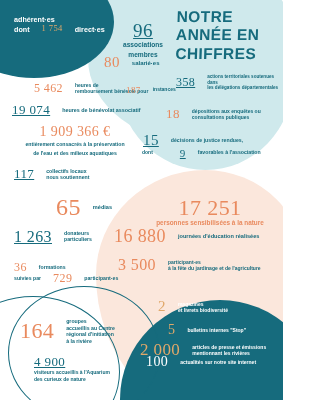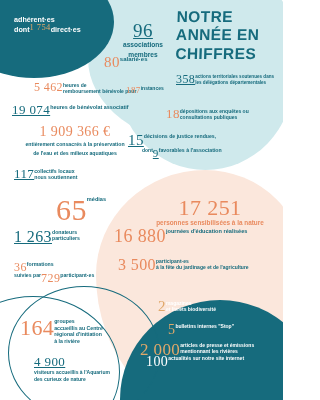--- a/index.html
+++ b/index.html
@@ -77,21 +77,21 @@
   .lbl{
     font-family:"Liberation Sans", sans-serif;
     font-weight:700;
     color:#166b7d;
     line-height:1.12;
   }
   .lbl.white{color:#ffffff;}
   .lbl.orange{color:#e98a5e;}
 
   .stat{position:absolute;}
-  .row{display:flex;align-items:flex-start;gap:0;}
+  .row{display:flex;align-items:center;gap:12px;}
 
   
   #heading{
     position:absolute;left:176px;top:8px;width:104px;
     font-family:"Liberation Sans", sans-serif;
     font-weight:800;
     font-size:15.5px;
     line-height:1.18;
     letter-spacing:0.4px;
     color:#166b7d;
@@ -130,31 +130,31 @@
 
   #s-18{left:166px;top:108px;width:116px;}
   #s-18 .num{font-size:13px;}
   #s-18 .lbl{font-size:5px;line-height:1.25;}
 
   #s-euros{left:14px;top:126px;width:122px;text-align:center;}
   #s-euros .num{font-size:14px;}
   #s-euros .lbl{font-size:5.2px;line-height:1.3;margin-top:2px;}
 
   #s-15{left:128px;top:134px;width:150px;}
-  #s-15 .num{font-size:15px;}
+  #s-15 .num{font-size:15px;margin-left:15px;}
   #s-15 .lbl{font-size:5.2px;}
   #s-15 .num.small{font-size:11px;}
   #s-15 .sub{font-size:5px;}
 
   #s-117{left:14px;top:168px;width:116px;}
   #s-117 .num{font-size:13px;}
   #s-117 .lbl{font-size:5.2px;line-height:1.2;}
 
   #s-65{left:56px;top:196px;width:90px;}
-  #s-65 .num{font-size:30px;}
+  #s-65 .num{font-size:24px;}
   #s-65 .lbl{font-size:5.6px;}
 
   #s-17251{left:140px;top:198px;width:140px;text-align:center;}
   #s-17251 .num{font-size:22px;}
   #s-17251 .lbl{font-size:6.4px;margin-top:1px;}
 
   #s-1263{left:14px;top:230px;width:112px;}
   #s-1263 .num{font-size:16px;}
   #s-1263 .lbl{font-size:5.2px;line-height:1.15;}
 

